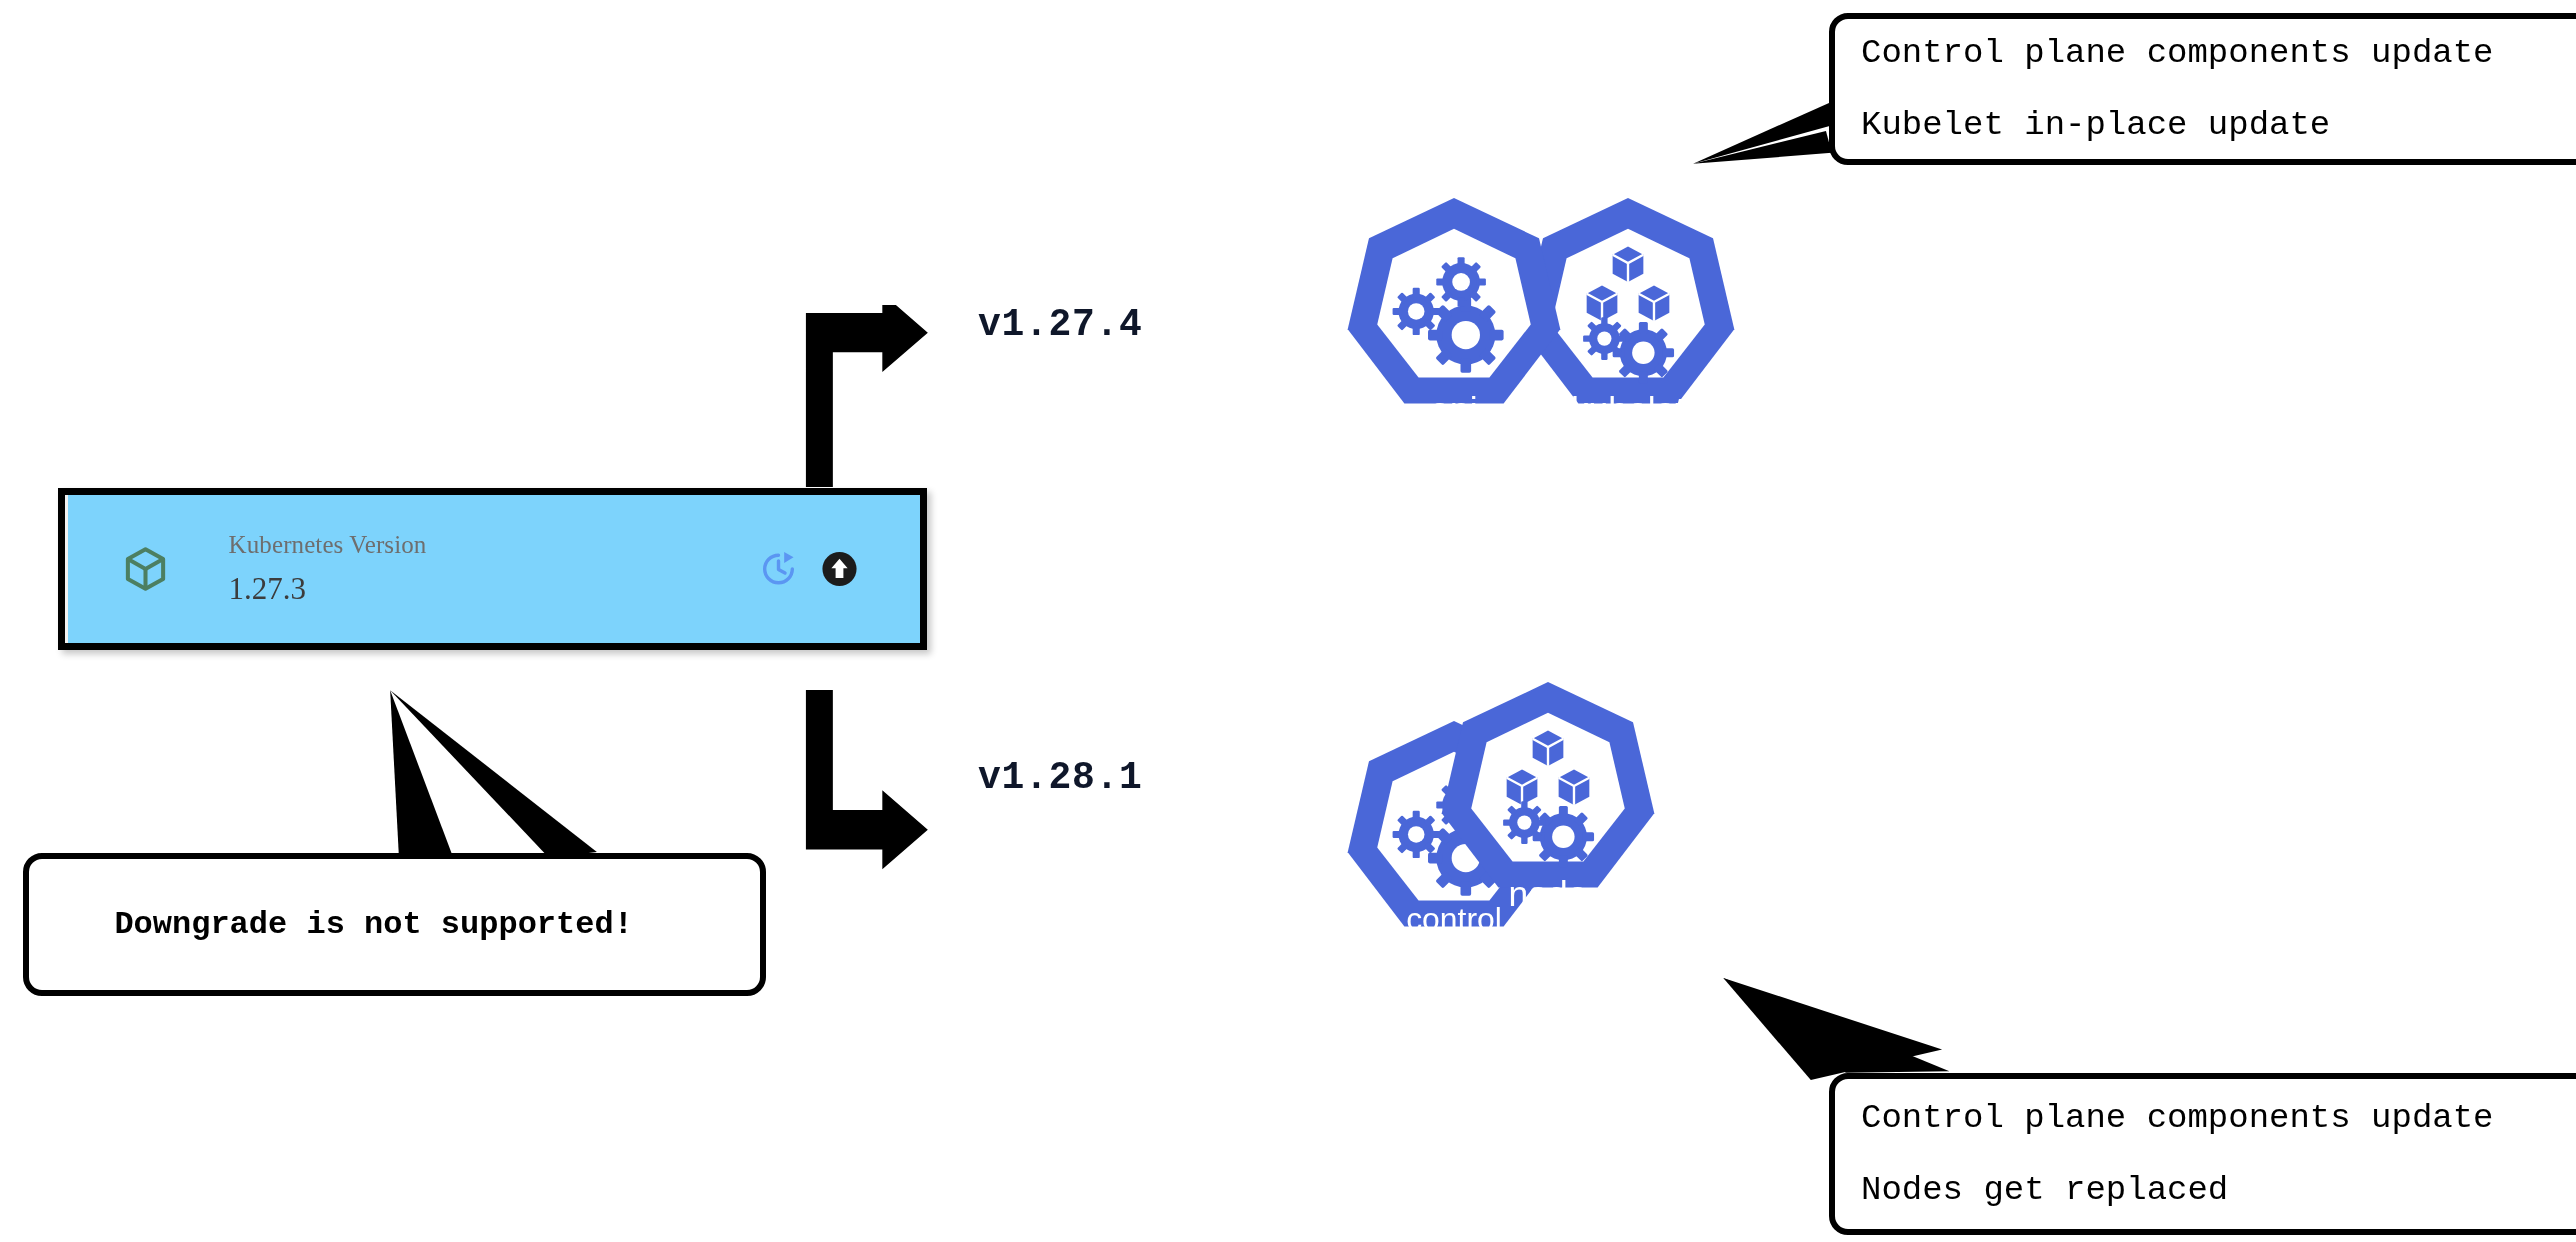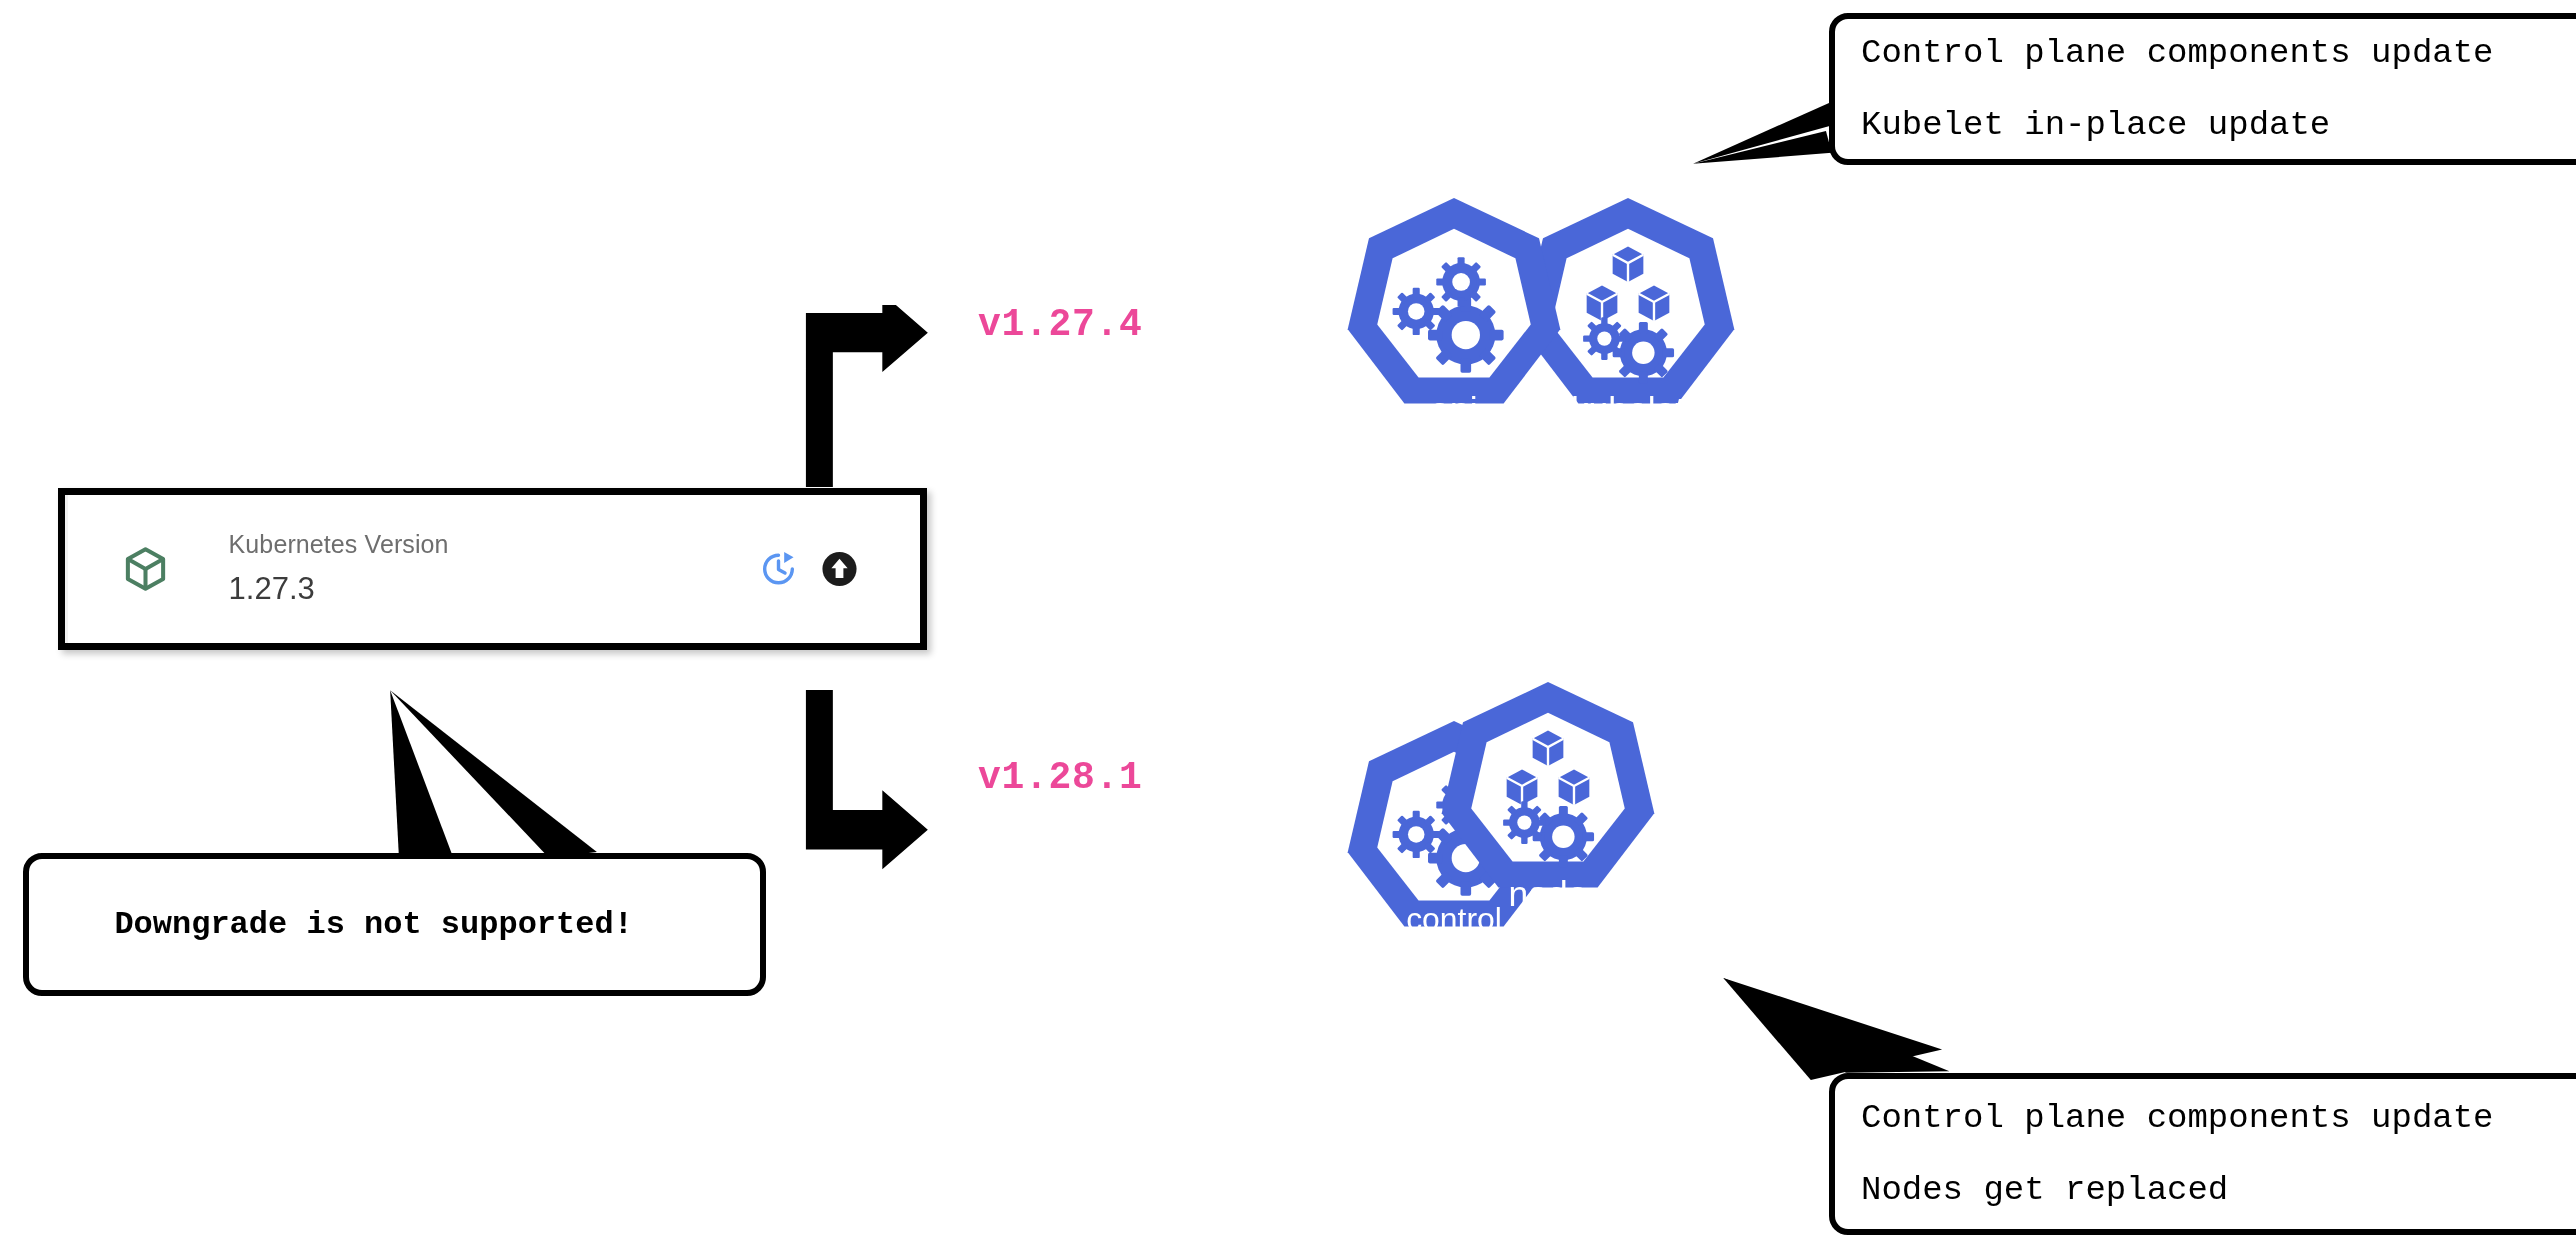--- a/index.html
+++ b/index.html
@@ -27,25 +27,26 @@
     height: 162px;
     background: #000000;
     box-shadow: 4.4px 4.4px 6.6px rgba(0,0,0,0.22);
     box-sizing: border-box;
     padding: 6.6px;
   }
   .k8s-card-inner {
     position: relative;
     width: 100%;
     height: 100%;
-    background: #ffffff;
+    background: #7dd3fc;
     box-sizing: border-box;
     display: flex;
     align-items: center;
     border-left: 3.6px solid #f2f2f2;
+    font-family: Liberation Serif, serif;
   }
   .card-cube-icon {
     position: absolute;
     left: 54px;
     top: 50%;
     transform: translateY(-50%);
     width: 47px;
     height: 47px;
   }
   .card-text-block {
@@ -89,21 +90,21 @@
 
   
   .elbow-arrow {
     position: absolute;
   }
   .ver-label {
     position: absolute;
     font-family: "Liberation Mono", "DejaVu Sans Mono", monospace;
     font-weight: bold;
     font-size: 38px;
-    color: #ec4899;
+    color: #0f172a;
     letter-spacing: 0.7px;
     white-space: nowrap;
   }
 
   
   .k8s-logo {
     position: absolute;
     width: 248px;
     height: 248px;
   }

